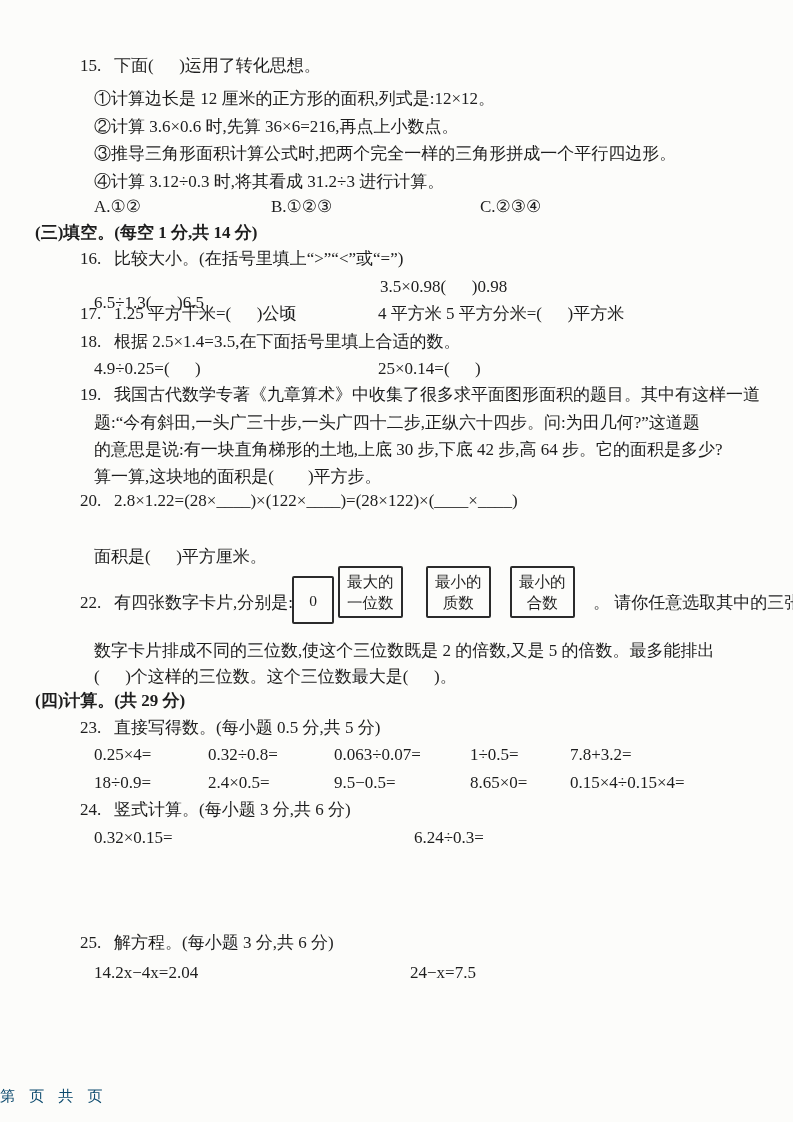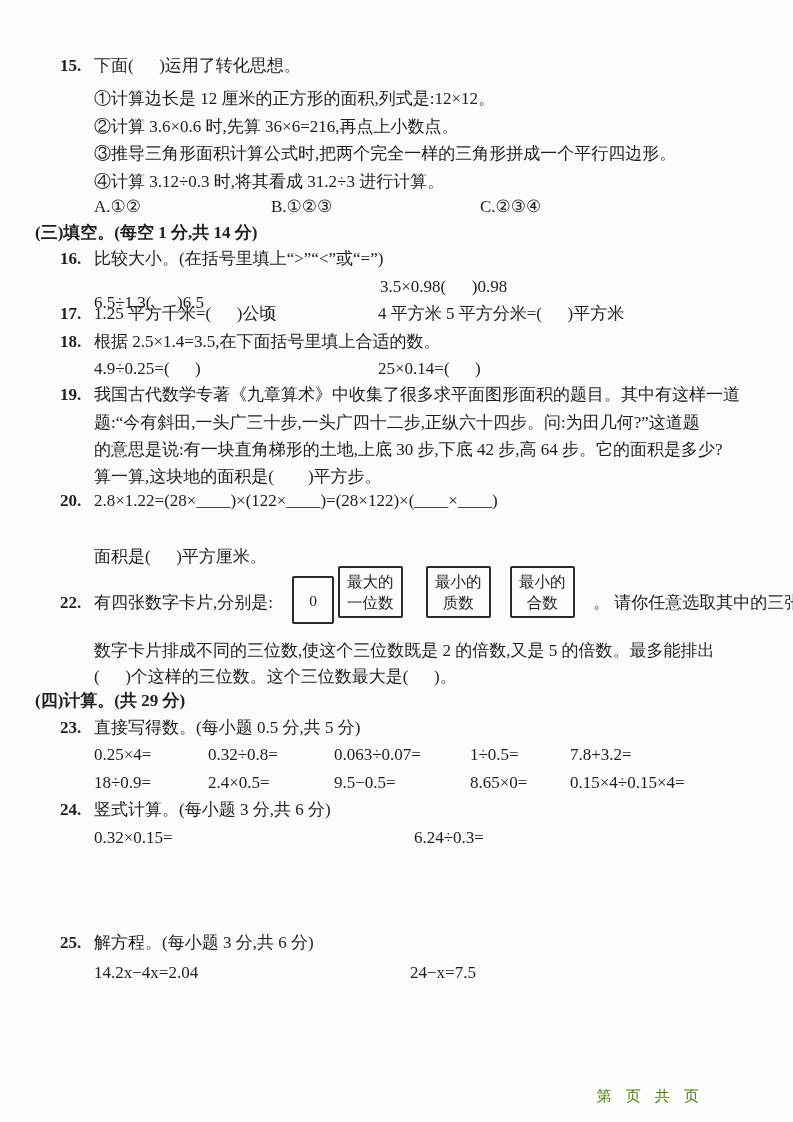--- a/index.html
+++ b/index.html
@@ -14,21 +14,22 @@
     overflow:hidden;
   }
   .cell{
     position:absolute;
     white-space:pre;
     line-height:22px;
   }
   .qno{
     display:inline-block;
     width:34px;
-    font-weight:bold;
+    font-weight:normal;
+    margin-left:20px;
   }
   .sec{
     font-weight:600;
     text-align:right;
   }
   .card{
     position:absolute;
     display:flex;
     flex-direction:column;
     align-items:center;
@@ -41,26 +42,26 @@
     text-align:right;
     background:#fcfcfa;
   }
   .card0{
     min-width:24px;
     min-height:38px;
   }
   .footer{
     left:0;top:1085px;
     width:704px;
-    text-align:right;
+    text-align:left;
     font-size:15px;
     letter-spacing:5px;
     white-space:pre;
     font-family:"Liberation Sans","DejaVu Sans",sans-serif;
-    color:#4d7c0f;
+    color:#0c4a6e;
   }
 </style>
 </head>
 <body>
 
 <div class="page">
 
   <div class="cell" style="left:60px;top:55px"><b class="qno">15.</b><span>下面(      )运用了转化思想。</span></div>
   <div class="cell" style="left:94px;top:88px">①计算边长是 12 厘米的正方形的面积,列式是:12×12。</div>
   <div class="cell" style="left:94px;top:116px">②计算 3.6×0.6 时,先算 36×6=216,再点上小数点。</div>

